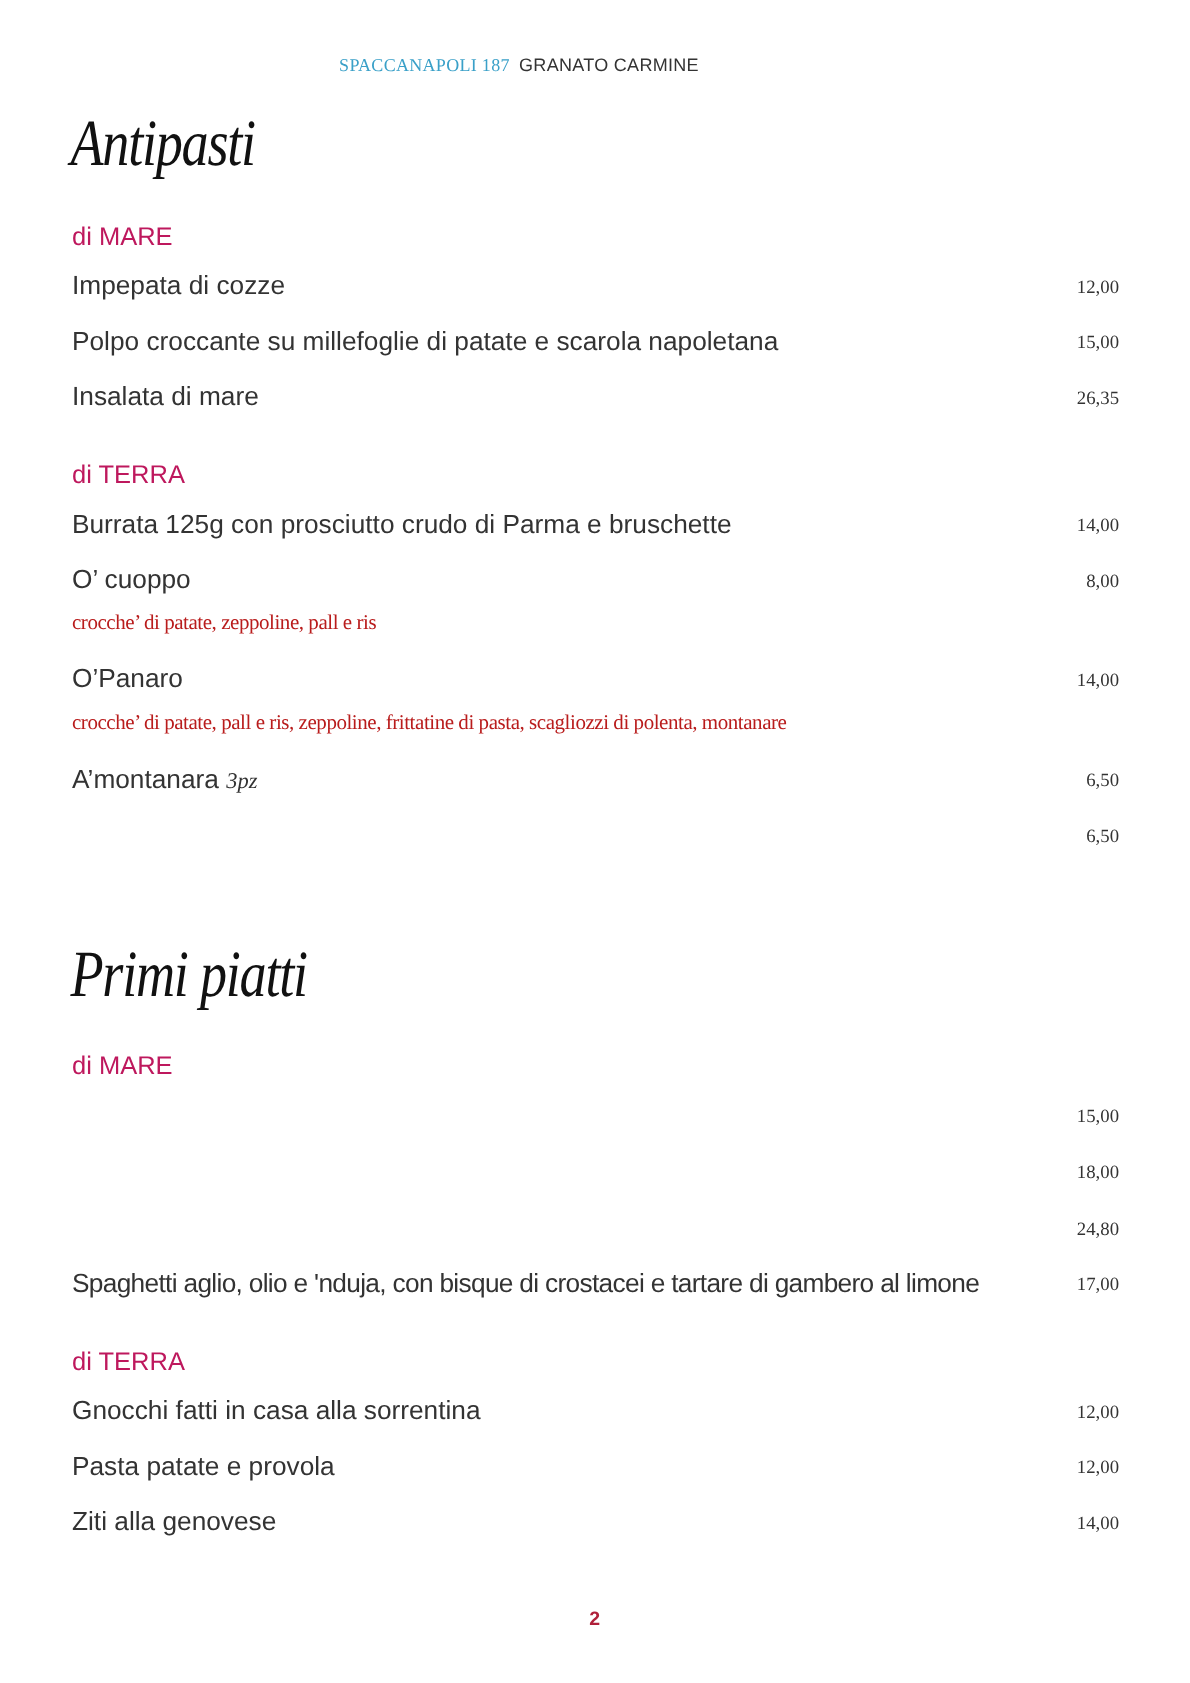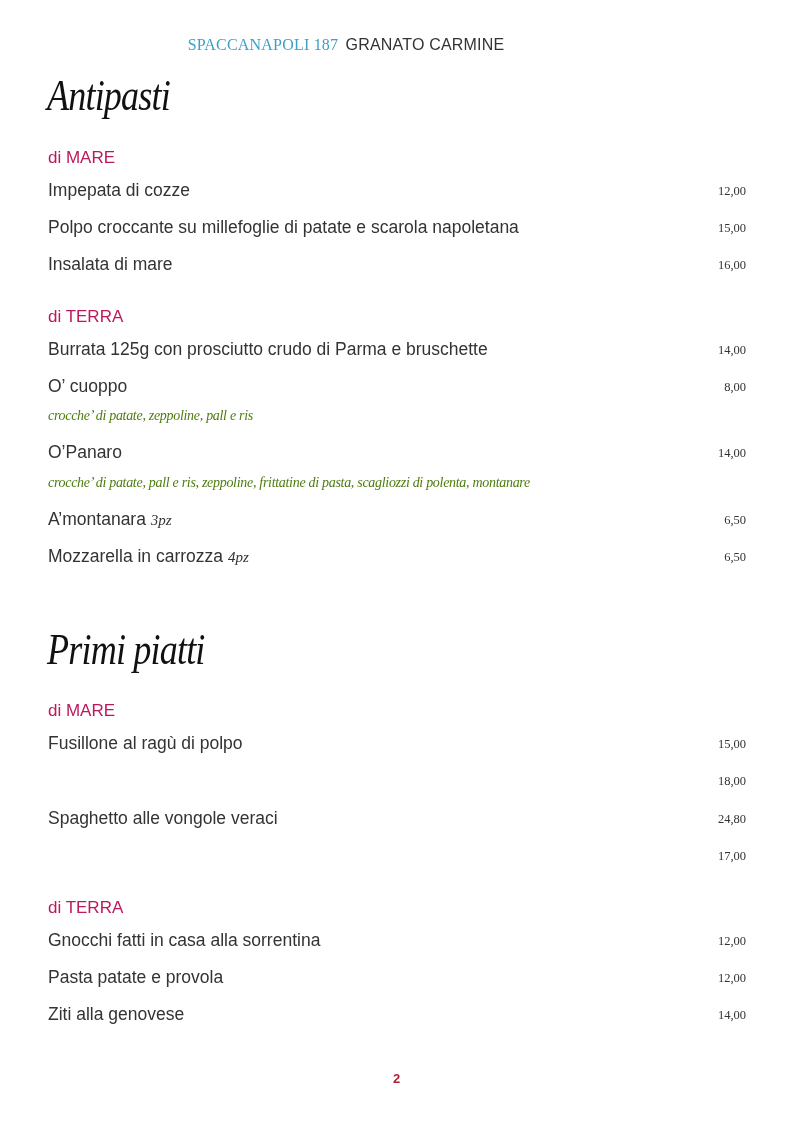--- a/index.html
+++ b/index.html
@@ -1,19 +1,19 @@
 <!DOCTYPE html>
 <html><head>
 <meta charset="utf-8">
 <style>
   html, body { margin: 0; padding: 0; background: #ffffff; }
   body { width: 793px; height: 1122px; position: relative; overflow: hidden; }
   .header {
     position: absolute; top: 36px; left: 0; width: 692px; text-align: center;
-    font-size: 16px; letter-spacing: 0.2px;
+    font-size: 12px; letter-spacing: 0.2px;
   }
   .header .brand { font-family: "Liberation Serif", serif; color: #3aa0c8; }
   .header .owner { font-family: "Liberation Sans", sans-serif; color: #333333; margin-left: 3px; }
   .section-title {
     position: absolute; left: 47px; margin: 0;
     font-family: "Liberation Serif", serif; font-style: italic; font-weight: normal;
     font-size: 44px; color: #111111; letter-spacing: -1px;
     transform: scaleX(0.82); transform-origin: left center;
   }
   .sub {
@@ -27,21 +27,21 @@
   }
   .row .qty {
     font-family: "Liberation Serif", serif; font-style: italic; font-size: 15px; color: #333333;
   }
   .row .price {
     position: absolute; right: 0; top: 4px; font-family: "Liberation Serif", serif;
     font-size: 12.5px; color: #333333;
   }
   .desc {
     position: absolute; left: 48px; font-family: "Liberation Serif", serif;
-    font-style: italic; font-size: 14px; color: #4d7c0f; white-space: nowrap;
+    font-size: 14px; color: #b91c1c; white-space: nowrap;
     letter-spacing: -0.3px;
   }
   .pagenum {
     position: absolute; top: 1071px; left: 0; width: 793px; text-align: center;
     font-family: "Liberation Sans", sans-serif; font-size: 13px; font-weight: bold; color: #b0203a;
   }
 </style>
 </head>
 <body>
 
@@ -57,21 +57,21 @@
 <div class="row" style="top:180px;">
   <span class="name">Impepata di cozze</span>
   <span class="price">12,00</span>
 </div>
 <div class="row" style="top:217px;">
   <span class="name">Polpo croccante su millefoglie di patate e scarola napoletana</span>
   <span class="price">15,00</span>
 </div>
 <div class="row" style="top:254px;text-align:right;">
   <span class="name">Insalata di mare</span>
-  <span class="price">16,00</span>
+  <span class="price">26,35</span>
 </div>
 
 <div class="sub" style="top:307px;">di TERRA</div>
 
 <div class="row" style="top:339px;">
   <span class="name">Burrata 125g con prosciutto crudo di Parma e bruschette</span>
   <span class="price">14,00</span>
 </div>
 <div class="row" style="top:376px;">
   <span class="name">O’ cuoppo</span>
@@ -81,40 +81,38 @@
 <div class="row" style="top:442px;text-align:right;">
   <span class="name">O’Panaro</span>
   <span class="price">14,00</span>
 </div>
 <div class="desc" style="top:475px;">crocche’ di patate, pall e ris, zeppoline, frittatine di pasta, scagliozzi di polenta, montanare</div>
 <div class="row" style="top:509px;">
   <span class="name"><span>A’montanara</span> <span class="qty">3pz</span></span>
   <span class="price">6,50</span>
 </div>
 <div class="row" style="top:546px;">
-  <span class="name"><span>Mozzarella in carrozza</span> <span class="qty">4pz</span></span>
   <span class="price">6,50</span>
 </div>
 
 <h1 class="section-title" style="top:624px;">Primi piatti</h1>
 
 <div class="sub" style="top:701px;">di MARE</div>
 
 <div class="row" style="top:733px;">
-  <span class="name">Fusillone al ragù di polpo</span>
   <span class="price">15,00</span>
 </div>
 <div class="row" style="top:770px;">
   <span class="price">18,00</span>
 </div>
 <div class="row" style="top:808px;">
-  <span class="name">Spaghetto alle vongole veraci</span>
   <span class="price">24,80</span>
 </div>
 <div class="row" style="top:845px;">
+  <span class="name" style="letter-spacing:-0.45px;">Spaghetti aglio, olio e 'nduja, con bisque di crostacei e tartare di gambero al limone</span>
   <span class="price">17,00</span>
 </div>
 
 <div class="sub" style="top:898px;">di TERRA</div>
 
 <div class="row" style="top:930px;">
   <span class="name">Gnocchi fatti in casa alla sorrentina</span>
   <span class="price">12,00</span>
 </div>
 <div class="row" style="top:967px;">

